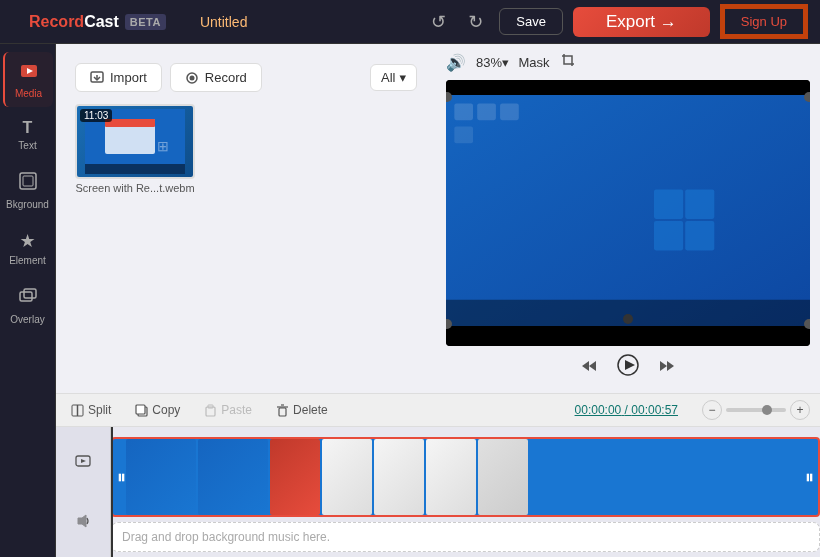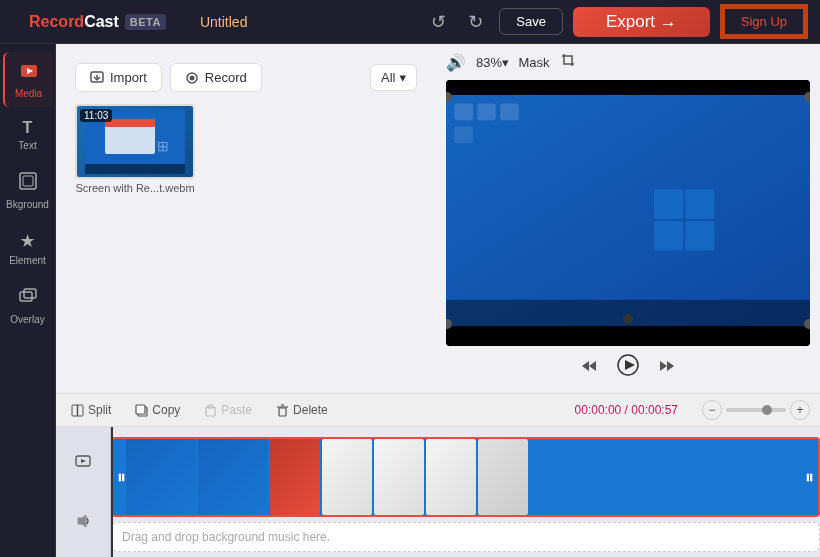--- a/index.html
+++ b/index.html
@@ -117,21 +117,21 @@
     
     .timeline-section { background: #e8e8f0; border-top: 1px solid #ddd; }
     .timeline-toolbar {
       display: flex; align-items: center; padding: 6px 10px; gap: 14px;
       background: #efefef; border-bottom: 1px solid #ddd;
     }
     .tl-btn {
       display: flex; align-items: center; gap: 4px; background: none; border: none;
       cursor: pointer; font-size: 12px; color: #555; padding: 3px 5px; border-radius: 4px;
     }
-    .tl-time { margin-left: auto; font-size: 12px; color: #be185d; }
+    .tl-time { margin-left: auto; font-size: 12px; color: #0f766e; text-decoration: underline; }
     .tl-zoom-controls { display: flex; align-items: center; gap: 4px; margin-left: 10px; }
     .zoom-btn { background: none; border: 1px solid #ccc; border-radius: 50%; width: 20px; height: 20px; cursor: pointer; display: flex; align-items: center; justify-content: center; font-size: 12px; color: #555; }
     .zoom-slider { width: 60px; height: 4px; background: #ccc; border-radius: 2px; position: relative; }
     .zoom-thumb { width: 10px; height: 10px; background: #888; border-radius: 50%; position: absolute; top: -3px; left: 60%; }
 
     
     .timeline-tracks { display: flex; height: 130px; overflow: hidden; }
     .track-controls {
       width: 55px; background: #e0e0ea; border-right: 1px solid #ccc;
       display: flex; flex-direction: column; justify-content: space-around;

